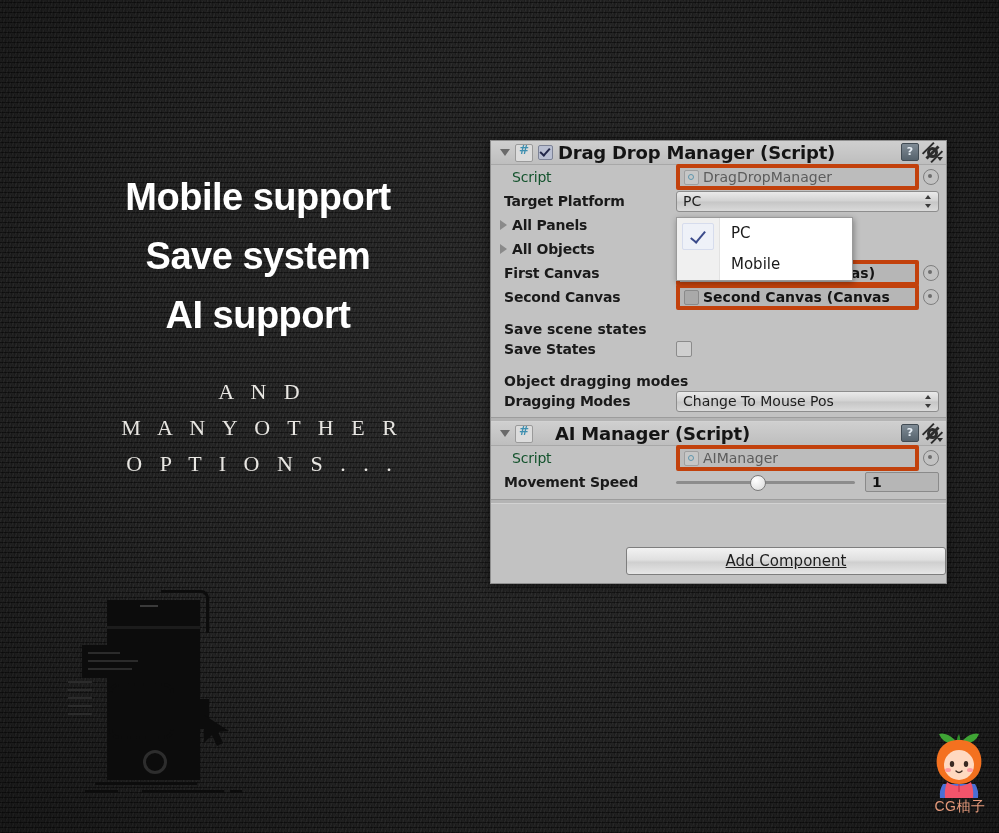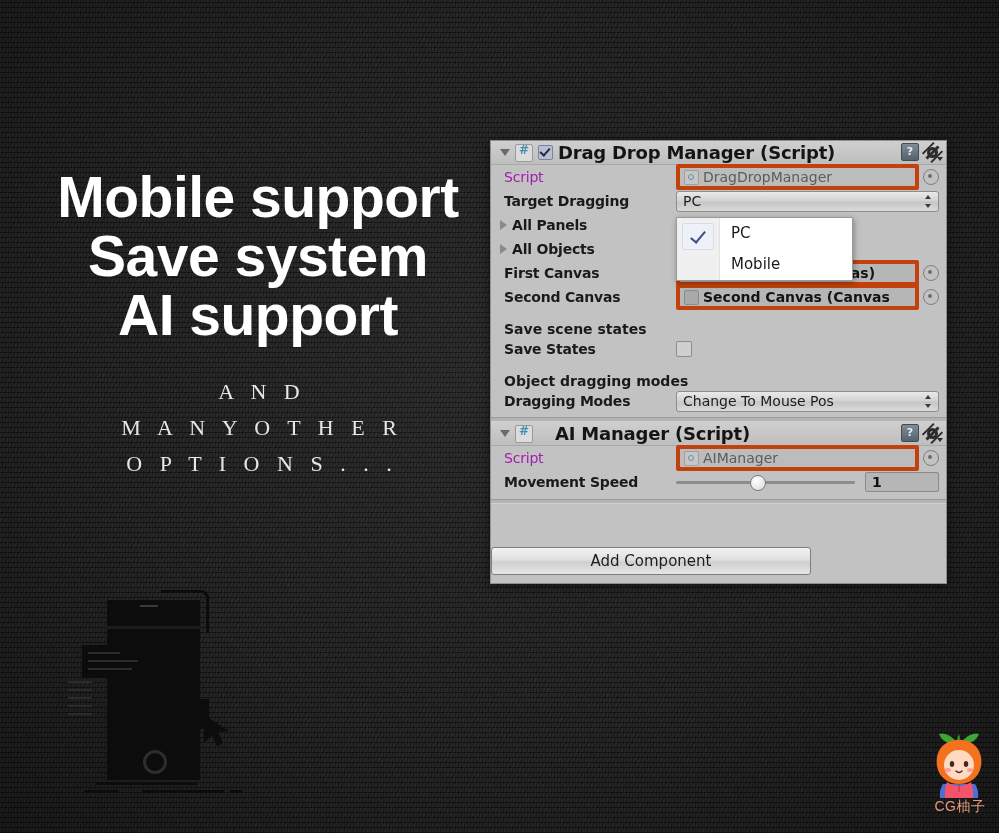--- a/index.html
+++ b/index.html
@@ -22,21 +22,21 @@
     position:absolute;inset:0;
     background:radial-gradient(ellipse at 50% 45%, rgba(255,255,255,0.035) 0%, rgba(0,0,0,0) 55%, rgba(0,0,0,0.35) 100%);
     pointer-events:none;
   }
 
   
   #headline{
     position:absolute;left:0;top:168px;width:516px;
     text-align:center;color:#ffffff;
     font-family:"Liberation Sans", sans-serif;
-    font-weight:bold;font-size:57px;line-height:59px;
+    font-weight:bold;font-size:38px;line-height:59px;
     letter-spacing:-0.5px;
   }
   #headline div{white-space:nowrap;}
 
   #subcopy{
     position:absolute;left:0;top:374px;width:524px;
     text-align:center;color:#e8e6e2;
     font-family:"Liberation Serif", serif;
     font-size:22px;line-height:36px;letter-spacing:6px;
   }
@@ -120,21 +120,21 @@
   .gear-icon:after{
     content:"";position:absolute;left:5.5px;top:-1px;width:3px;height:17px;background:#2c2c2c;
     box-shadow:-6px 0 0 -0.5px #2c2c2c, 6px 0 0 -0.5px #2c2c2c;
     transform:rotate(45deg);
   }
   .gear-dot{position:absolute;right:-3px;bottom:-1px;width:0;height:0;
     border-left:3px solid transparent;border-right:3px solid transparent;border-top:4px solid #2c2c2c;}
 
   .row{position:relative;display:flex;align-items:center;height:24px;padding-left:13px;}
   .row-label{font-weight:bold;font-size:14px;color:#1a1a1a;letter-spacing:-0.2px;white-space:nowrap;}
-  .row-label.dim{color:#a21caf;font-weight:normal;}
+  .row-label.dim{color:#14532d;font-weight:normal;margin-left:8px;}
   .lbl-col{width:172px;flex:0 0 auto;display:flex;align-items:center;}
   .lbl-col .foldout{margin-left:-4px;}
 
   .obj-field{
     flex:1 1 auto;height:18px;background:#b6b6b6;border:4px solid #c2410c;border-radius:2px;
     display:flex;align-items:center;padding:0 4px;overflow:hidden;margin-right:4px;
   }
   .obj-field.dis{background:#bcbcbc;}
   .obj-field .mini-icon{
     width:13px;height:13px;flex:0 0 auto;margin-right:4px;border-radius:2px;
@@ -182,21 +182,21 @@
     position:absolute;top:-6px;width:14px;height:14px;border-radius:50%;
     background:radial-gradient(circle at 35% 30%,#ffffff,#d8d8d8);border:1px solid #7a7a7a;
   }
   .num-field{
     width:66px;height:18px;flex:0 0 auto;background:#b6b6b6;border:1px solid #8a8a8a;border-radius:2px;
     display:flex;align-items:center;padding-left:6px;
   }
   .num-field span{font-size:14px;font-weight:bold;color:#111;}
 
   
-  #addcomp-wrap{position:absolute;left:0;right:0;bottom:8px;display:flex;justify-content:flex-start;}
+  #addcomp-wrap{position:absolute;left:0;right:0;bottom:8px;display:flex;justify-content:flex-end;text-decoration:underline;}
   #addcomp{
     width:318px;height:26px;
     background:linear-gradient(to bottom,#f2f2f2 0%,#e0e0e0 45%,#cfcfcf 55%,#e6e6e6 100%);
     border:1px solid #7e7e7e;border-radius:3px;
     display:flex;align-items:center;justify-content:center;
     font-size:15px;color:#1d1d1d;
   }
 
   
   #dropdown{
@@ -303,21 +303,21 @@
     </div>
     <div class="obj-field dis">
       <span class="mini-icon"></span>
       <span class="obj-txt">DragDropManager</span>
     </div>
     <div class="target-dot"></div>
   </div>
 
   <div class="row">
     <div class="lbl-col">
-      <span class="row-label">Target Dragging</span>
+      <span class="row-label">Target Platform</span>
     </div>
     <div class="popup-field">
       <span class="pf-txt">PC</span>
       <span class="pf-arrows"></span>
     </div>
   </div>
 
   <div class="row">
     <div class="lbl-col">
       <span class="foldout right"></span>

